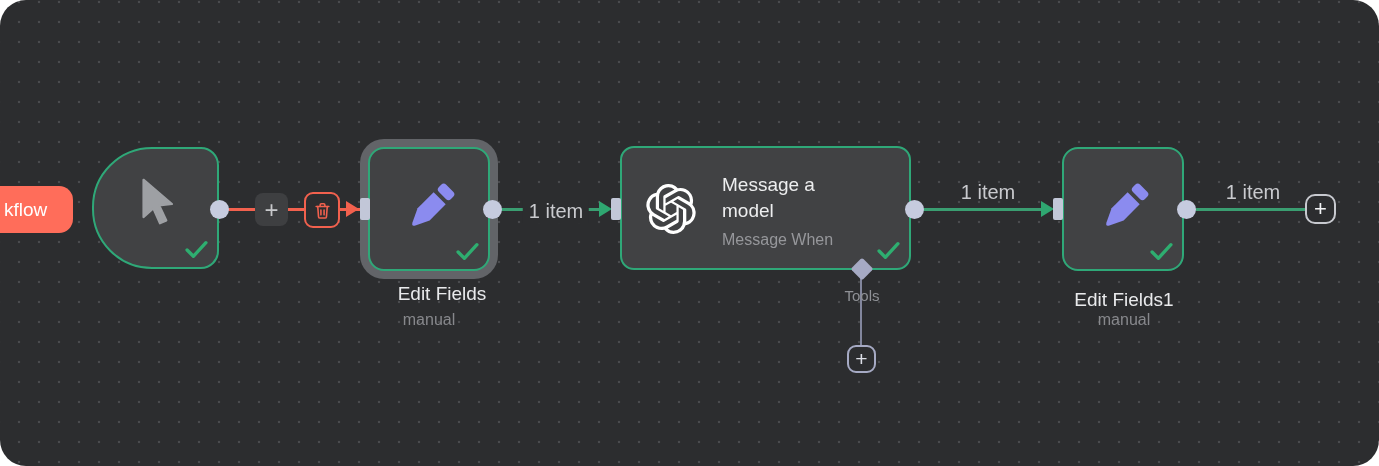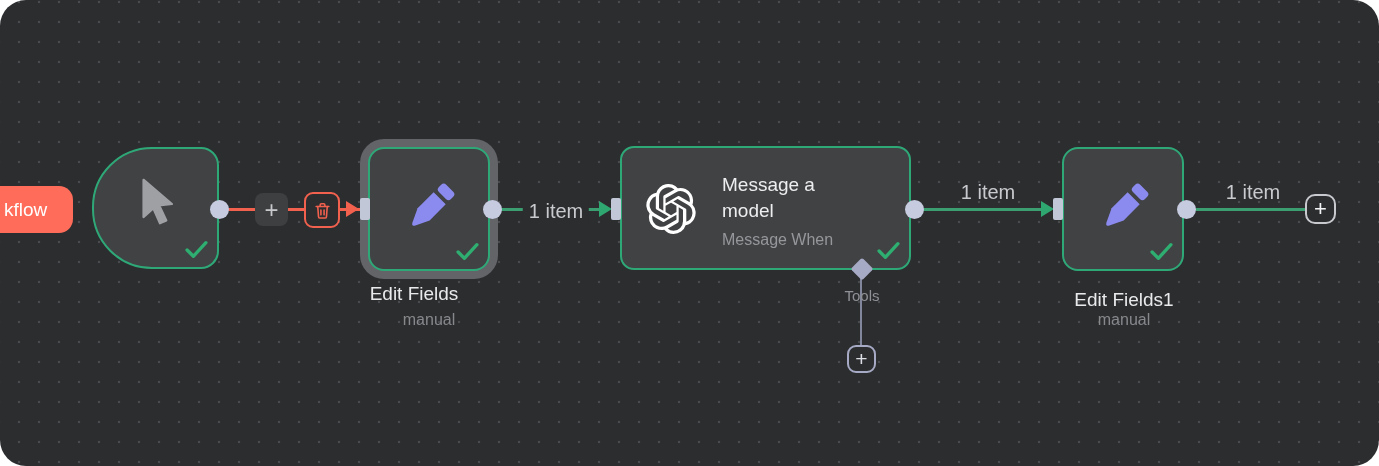--- a/index.html
+++ b/index.html
@@ -111,21 +111,21 @@
       <g transform="rotate(45 12 12)" fill="#8B8BEF">
         <rect x="8.7" y="1.2" width="6.6" height="4" rx="1.4"></rect>
         <path d="M8.7 6.7 h6.6 v8.8 l-2.5 5.3 q-0.8 1.5 -1.6 0 l-2.5 -5.3 z"></path>
       </g>
     </svg>
     <svg class="node-check" width="23" height="19" viewBox="0 0 22 18">
       <polyline points="2,9.5 8,15.5 20,2.5" fill="none" stroke="#2EAE70" stroke-width="3.2" stroke-linecap="round" stroke-linejoin="round"></polyline>
     </svg>
   </div>
   <div class="port-circle" style="left:483px;top:200px;"></div>
-  <div class="node-label" style="left:314px;top:281px;width:200px;">Edit Fields</div>
+  <div class="node-label" style="left:342px;top:281px;width:200px;">Edit Fields</div>
   <div class="node-sublabel" style="left:329px;top:311px;width:200px;">manual</div>
 
   <div class="port-rect" style="left:611px;top:198px;"></div>
   <div class="node wide" style="left:620px;top:146px;">
     <svg class="big-icon" style="left:24px;top:36px;" width="50" height="50" viewBox="0 0 24 24">
       <path fill="#FFFFFF" d="M22.2819 9.8211a5.9847 5.9847 0 0 0-.5157-4.9108 6.0462 6.0462 0 0 0-6.5098-2.9A6.0651 6.0651 0 0 0 4.9807 4.1818a5.9847 5.9847 0 0 0-3.9977 2.9 6.0462 6.0462 0 0 0 .7427 7.0966 5.98 5.98 0 0 0 .511 4.9107 6.051 6.051 0 0 0 6.5146 2.9001A5.9847 5.9847 0 0 0 13.2599 24a6.0557 6.0557 0 0 0 5.7718-4.2058 5.9894 5.9894 0 0 0 3.9977-2.9001 6.0557 6.0557 0 0 0-.7475-7.073zm-9.022 12.6081a4.4755 4.4755 0 0 1-2.8764-1.0408l.1419-.0804 4.7783-2.7582a.7948.7948 0 0 0 .3927-.6813v-6.7369l2.02 1.1686a.071.071 0 0 1 .038.052v5.5826a4.504 4.504 0 0 1-4.4945 4.4944zm-9.6607-4.1254a4.4708 4.4708 0 0 1-.5346-3.0137l.142.0852 4.783 2.7582a.7712.7712 0 0 0 .7806 0l5.8428-3.3685v2.3324a.0804.0804 0 0 1-.0332.0615L9.74 19.9502a4.4992 4.4992 0 0 1-6.1408-1.6464zM2.3408 7.8956a4.485 4.485 0 0 1 2.3655-1.9728V11.6a.7664.7664 0 0 0 .3879.6765l5.8144 3.3543-2.0201 1.1685a.0757.0757 0 0 1-.071 0l-4.8303-2.7865A4.504 4.504 0 0 1 2.3408 7.8956zm16.5963 3.8558L13.1038 8.364 15.1192 7.2a.0757.0757 0 0 1 .071 0l4.8303 2.7913a4.4944 4.4944 0 0 1-.6765 8.1042v-5.6772a.79.79 0 0 0-.407-.667zm2.0107-3.0231l-.142-.0852-4.7735-2.7818a.7759.7759 0 0 0-.7854 0L9.409 9.2297V6.8974a.0662.0662 0 0 1 .0284-.0615l4.8303-2.7866a4.4992 4.4992 0 0 1 6.6802 4.66zM8.3065 12.863l-2.02-1.1638a.0804.0804 0 0 1-.038-.0567V6.0742a4.4992 4.4992 0 0 1 7.3757-3.4537l-.142.0805L8.704 5.459a.7948.7948 0 0 0-.3927.6813zm1.0976-2.3654l2.602-1.4998 2.6069 1.4998v2.9994l-2.5974 1.4997-2.6067-1.4997z"></path>
     </svg>
     <div class="wide-title">Message a model</div>
     <div class="wide-subtitle">Message When</div>
     <svg class="node-check" width="23" height="19" viewBox="0 0 22 18">

